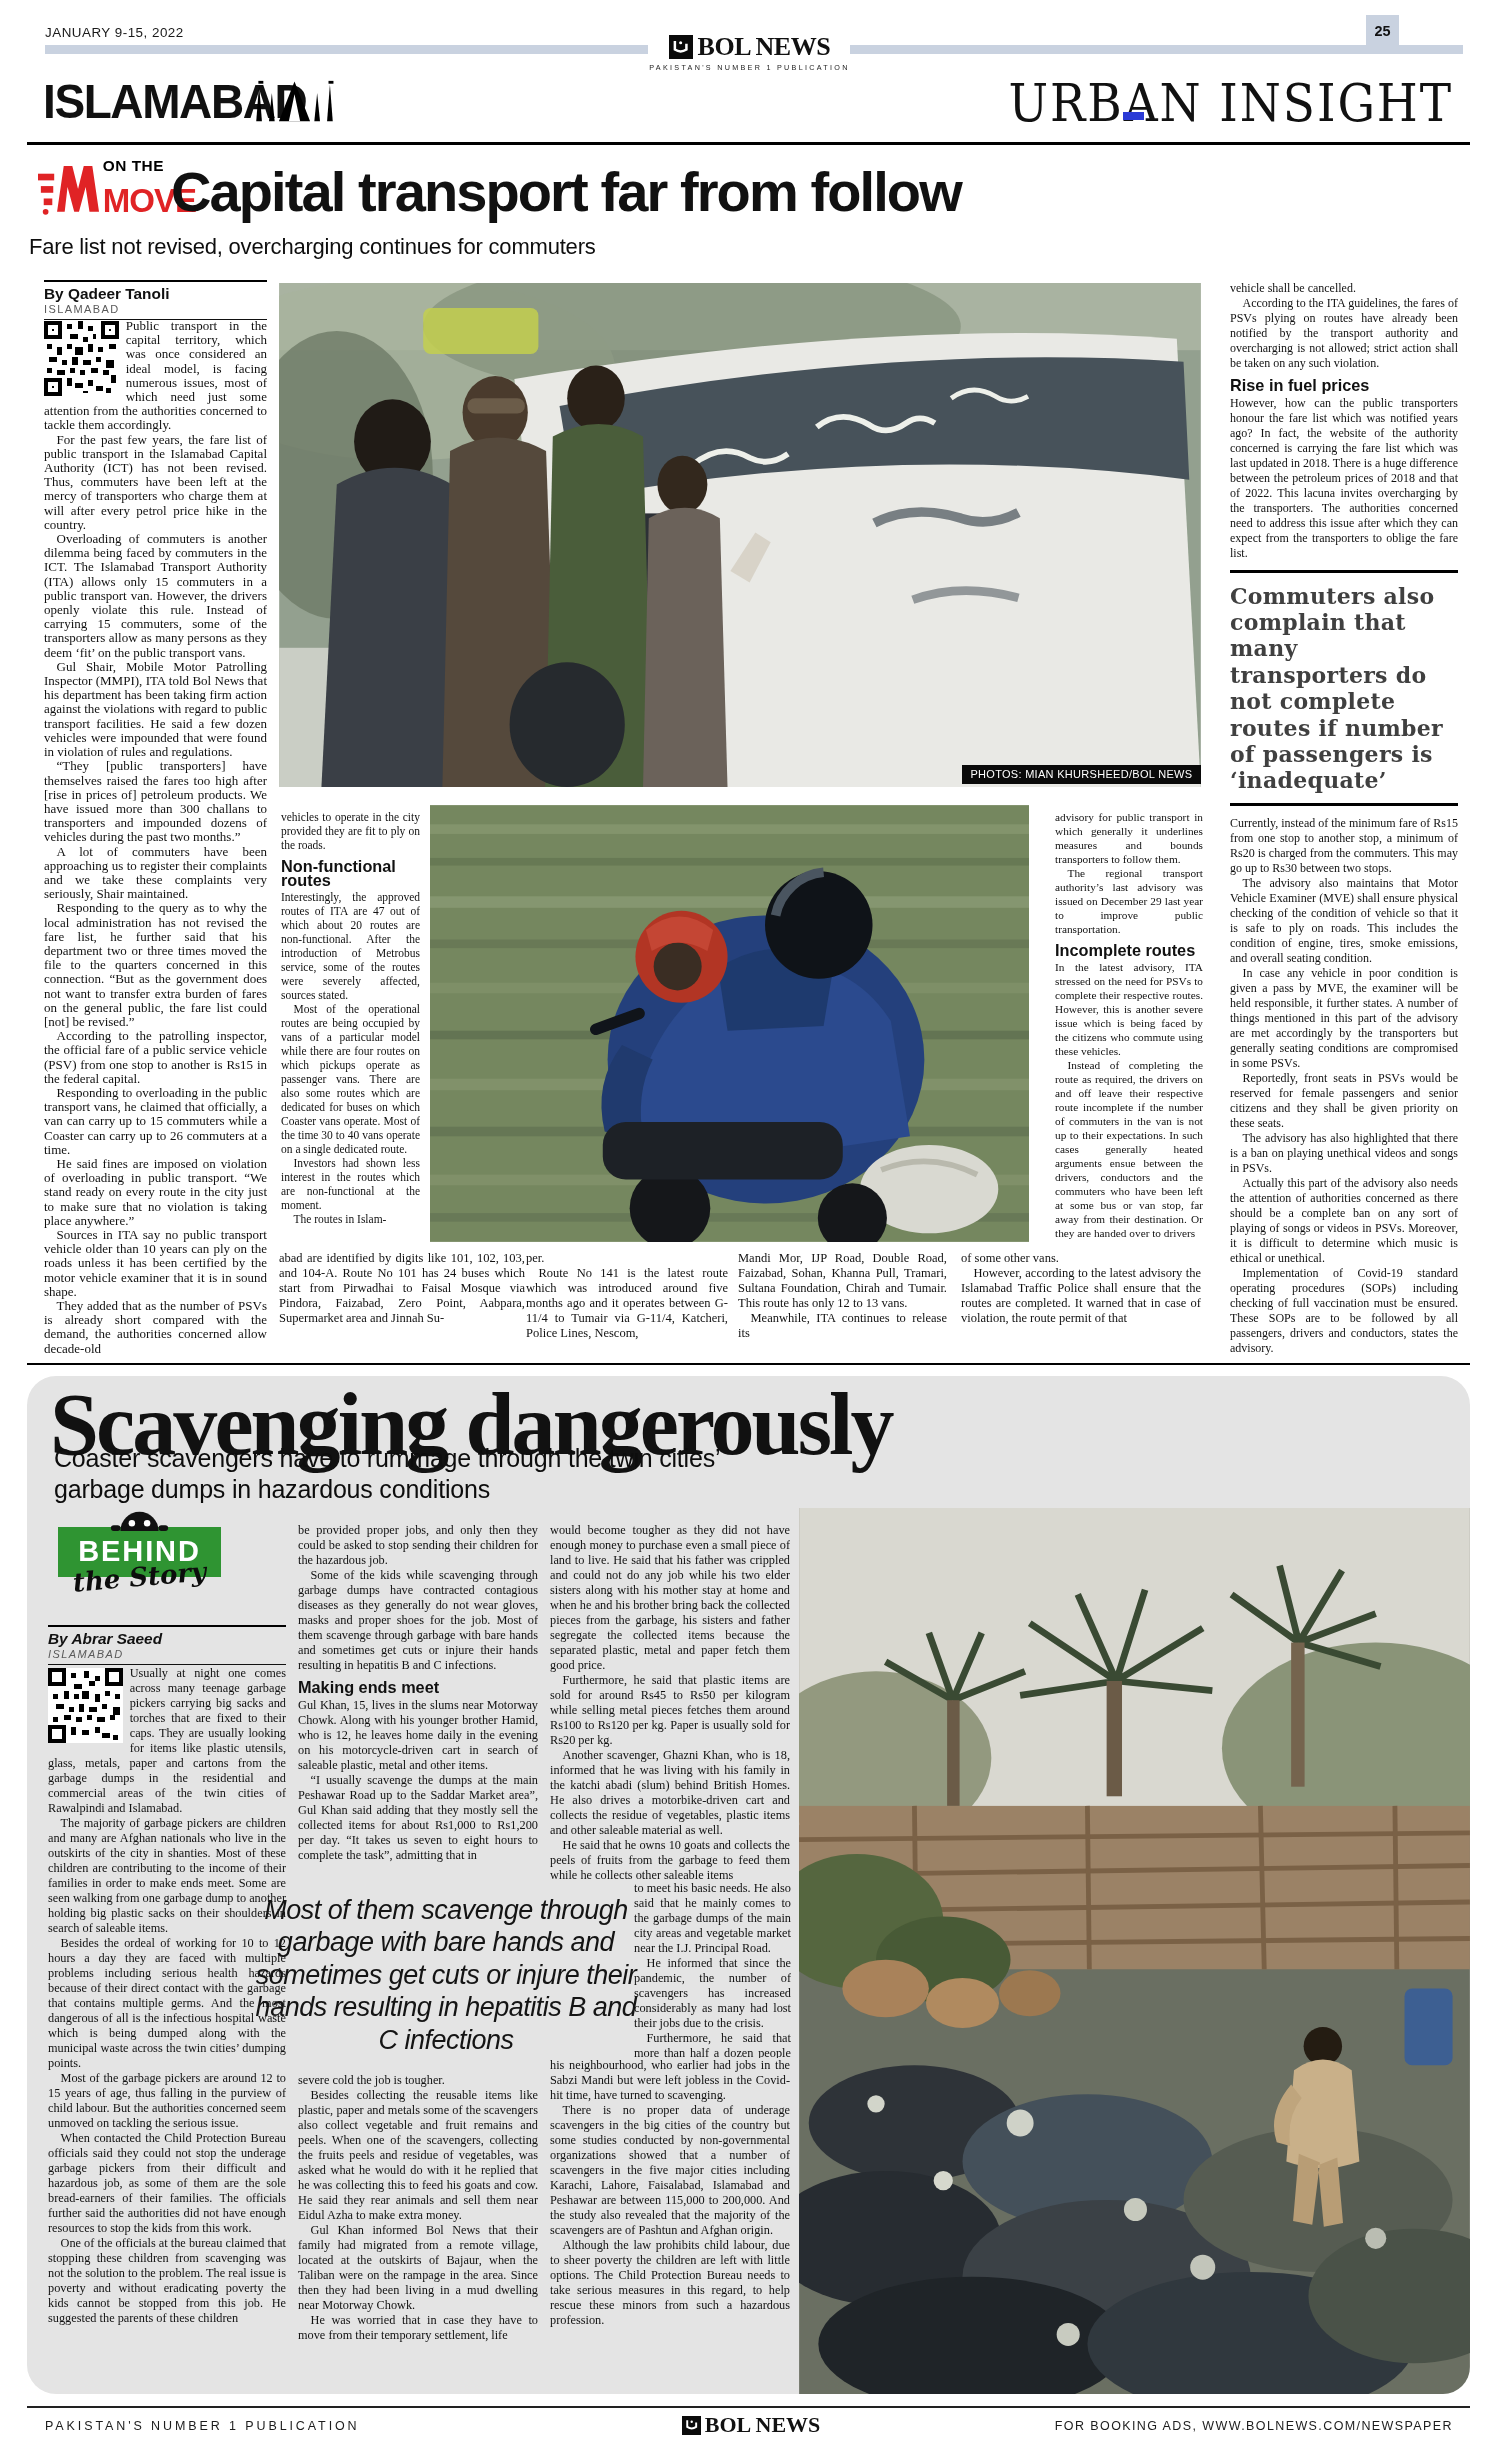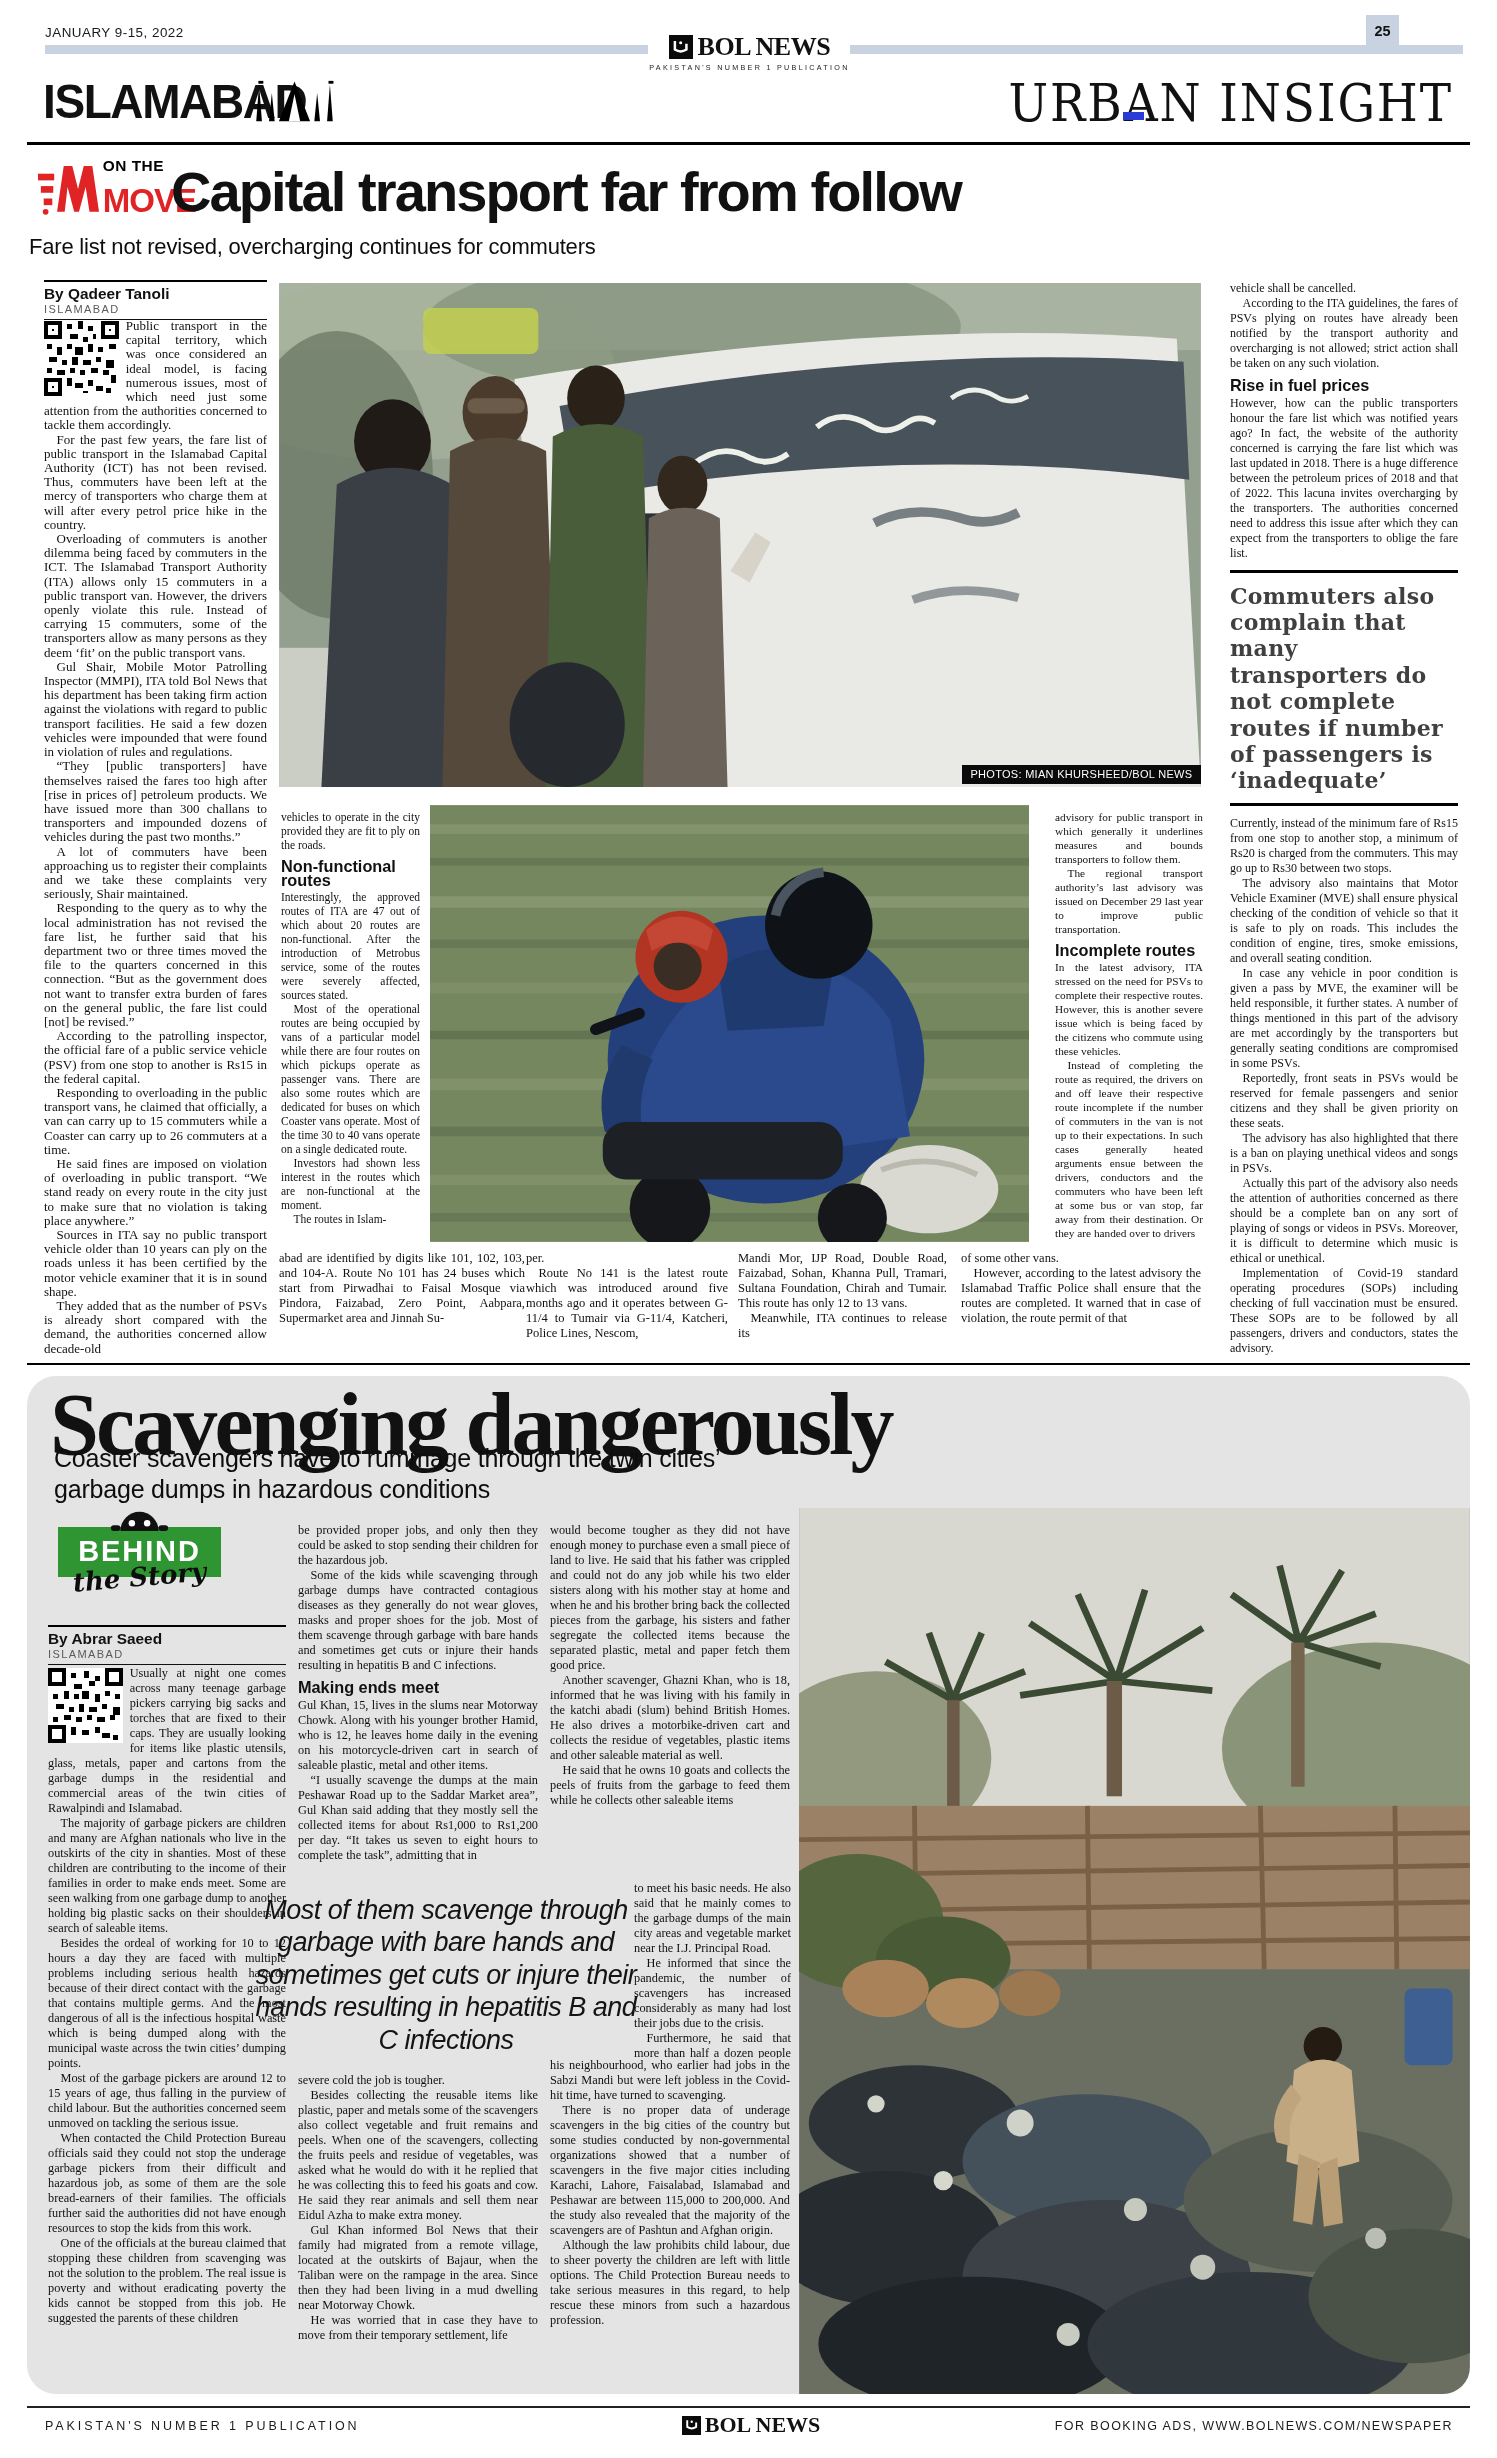--- a/index.html
+++ b/index.html
@@ -423,21 +423,21 @@
       <path d="M12,26 a20,20 0 0 1 40,0 Z" fill="#111"></path>
       <circle cx="24" cy="18" r="3.4" fill="#fff"></circle>
         <circle cx="40" cy="18" r="3.4" fill="#fff"></circle>
       <rect x="2" y="20" width="10" height="6" rx="3" fill="#111"></rect>
       <rect x="52" y="20" width="10" height="6" rx="3" fill="#111"></rect>
     </svg>
     <div class="behind-box">BEHIND</div>
     <div class="behind-script">the Story</div>
   </div>
 
-  <div class="abs bylineblk sans" style="left:48px;top:1625px;width:238px;">
+  <div class="abs bylineblk sans" style="left:48px;top:1625px;width:238px;font-style:italic;">
     <div class="byline-name">By Abrar Saeed</div>
     <div class="byline-city">ISLAMABAD</div>
   </div>
   <div class="abs tb b5" style="left:48px;top:1666px;width:238px;height:697px;">
     <svg class="qr" viewBox="0 0 29 29" shape-rendering="crispEdges">
       <rect width="29" height="29" fill="#fff"></rect>
       <g fill="#000">
         <rect x="0" y="0" width="7" height="7"></rect>
           <rect x="22" y="0" width="7" height="7"></rect>
           <rect x="0" y="22" width="7" height="7"></rect>
@@ -504,20 +504,21 @@
         <p class="para">severe cold the job is tougher.</p>
         <p class="para">Besides collecting the reusable items like plastic, paper and metals some of the scavengers also collect vegetable and fruit remains and peels. When one of the scavengers, collecting the fruits peels and residue of vegetables, was asked what he would do with it he replied that he was collecting this to feed his goats and cow. He said they rear animals and sell them near Eidul Azha to make extra money.</p>
         <p class="para">Gul Khan informed Bol News that their family had migrated from a remote village, located at the outskirts of Bajaur, when the Taliban were on the rampage in the area. Since then they had been living in a mud dwelling near Motorway Chowk.</p>
         <p class="para">He was worried that in case they have to move from their temporary settlement, life</p>
       </div>
   </div>
 
   <div class="abs tb b5" style="left:550px;top:1523px;width:240px;height:357px;">
     <div>
         <p class="para">would become tougher as they did not have enough money to purchase even a small piece of land to live. He said that his father was crippled and could not do any job while his two elder sisters along with his mother stay at home and when he and his brother bring back the collected pieces from the garbage, his sisters and father segregate the collected items because the separated plastic, metal and paper fetch them good price.</p>
+        <p class="para">Furthermore, he said that plastic items are sold for around Rs45 to Rs50 per kilogram while selling metal pieces fetches them around Rs100 to Rs120 per kg. Paper is usually sold for Rs20 per kg.</p>
         <p class="para">Another scavenger, Ghazni Khan, who is 18, informed that he was living with his family in the katchi abadi (slum) behind British Homes. He also drives a motorbike-driven cart and collects the residue of vegetables, plastic items and other saleable material as well.</p>
         <p class="para">He said that he owns 10 goats and collects the peels of fruits from the garbage to feed them while he collects other saleable items</p>
       </div>
   </div>
   <div class="abs tb b5" style="left:634px;top:1881px;width:157px;height:177px;">
     <div>
         <p class="para">to meet his basic needs. He also said that he mainly comes to the garbage dumps of the main city areas and vegetable market near the I.J. Principal Road.</p>
         <p class="para">He informed that since the pandemic, the number of scavengers has increased considerably as many had lost their jobs due to the crisis.</p>
         <p class="para">Furthermore, he said that more than half a dozen people living in the shanties in</p>
       </div>

